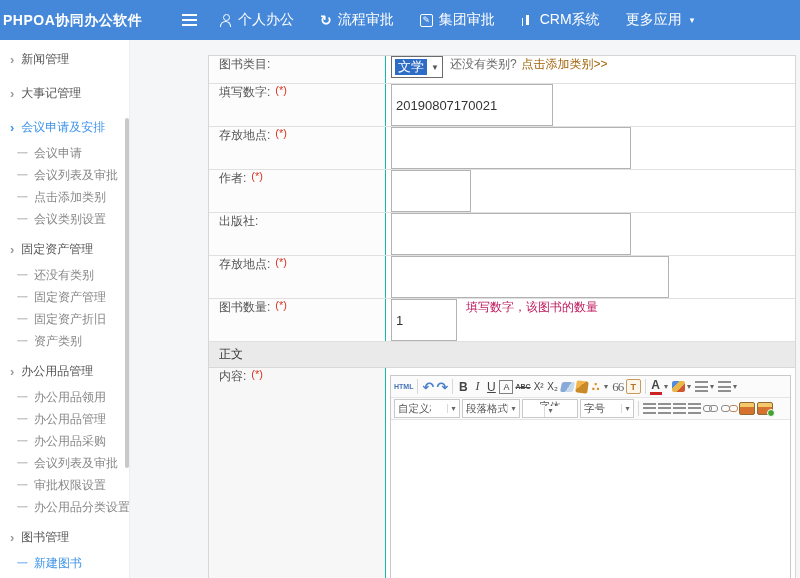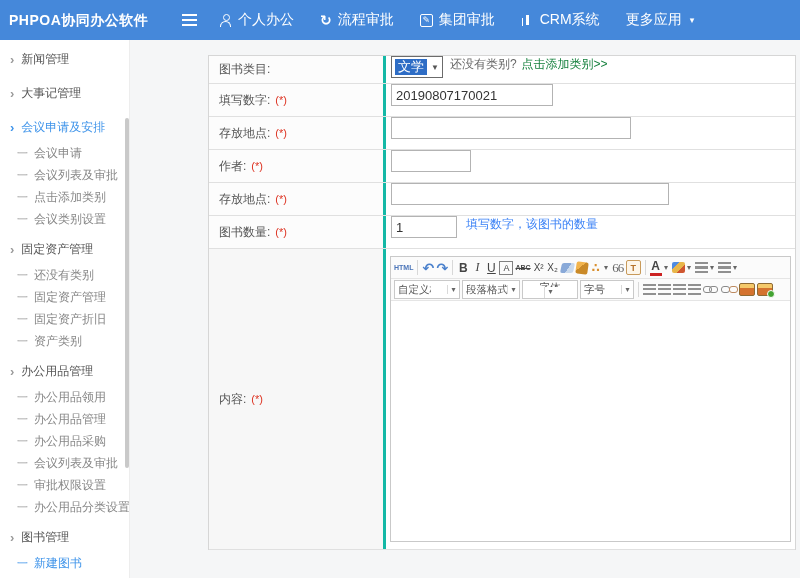--- a/index.html
+++ b/index.html
@@ -3,21 +3,21 @@
 <meta charset="utf-8">
 <style>
   html,body{margin:0;padding:0;}
   body{
     width:800px;height:578px;position:relative;overflow:hidden;
     font-family:"Liberation Sans","DejaVu Sans",sans-serif;
     background:#f5f6f7;
   }
   
   .header{position:absolute;left:0;top:0;width:800px;height:40px;background:#4588da;color:#fff;}
-  .logo{position:absolute;left:9px;top:0;line-height:40px;font-size:14px;font-weight:bold;letter-spacing:.5px;white-space:nowrap;}
+  .logo{position:absolute;left:3px;top:0;line-height:40px;font-size:14px;font-weight:bold;letter-spacing:.5px;white-space:nowrap;}
   .hamb{position:absolute;left:182px;top:14px;width:15px;height:12px;cursor:pointer;
     background:repeating-linear-gradient(#fff 0 2px,transparent 2px 5px);}
   .topnav{position:absolute;left:220px;top:0;height:40px;display:flex;align-items:center;gap:26px;}
   .nav-item{display:flex;align-items:center;gap:6px;font-size:14px;cursor:pointer;white-space:nowrap;}
   .nicon{display:inline-flex;align-items:center;justify-content:center;color:#fff;}
   .i-user{width:12px;height:13px;position:relative;}
   .i-user::before{content:"";position:absolute;left:3px;top:0;width:5px;height:5px;border:1.5px solid #fff;border-radius:50%;}
   .i-user::after{content:"";position:absolute;left:0;bottom:0;width:9px;height:5px;border:1.5px solid #fff;border-bottom:none;border-radius:6px 6px 0 0;}
   .i-flow{font-size:14px;font-weight:bold;line-height:1;}
   .i-edit{width:11px;height:11px;border:1.5px solid #fff;border-radius:2px;font-size:9px;line-height:11px;}
@@ -40,33 +40,33 @@
   .main{position:absolute;left:130px;top:40px;right:0;bottom:0;padding-top:15px;box-sizing:border-box;}
   .title-row{display:flex;align-items:center;gap:6px;margin:0 0 13px 64px;}
   .plus-icon{width:12px;height:12px;
     background:linear-gradient(#3aa33a,#3aa33a) 50% 50%/12px 4px no-repeat,
                linear-gradient(#3aa33a,#3aa33a) 50% 50%/4px 12px no-repeat;}
   .page-title{font-size:14px;font-weight:bold;color:#333;margin:0;}
   
   .ftable{margin-left:78px;width:588px;background:#fff;border:1px solid #d6d6d6;border-bottom:none;box-sizing:border-box;}
   .frow{display:flex;align-items:stretch;border-bottom:1px solid #e0e0e0;min-height:32px;}
   .frow.first{min-height:27px;}
-  .flabel{width:177px;flex:0 0 177px;display:flex;align-items:center;padding-left:10px;box-sizing:border-box;
-    font-size:12px;color:#555;background:#fcfcfc;border-right:3px solid #14b8a6;white-space:nowrap;}
+  .flabel{width:177px;flex:0 0 177px;display:flex;align-items:flex-start;padding-left:10px;box-sizing:border-box;
+    font-size:12px;color:#555;background:#fcfcfc;border-right:1px solid #14b8a6;white-space:nowrap;}
   .req{color:#dd3322;margin-left:5px;font-size:11px;}
   .fvalue{flex:1;display:flex;padding-left:5px;}
   .fvalue input{height:20px;border:1px solid #b3b3b3;background:#fff;font-size:13px;
-    font-family:"Liberation Sans","DejaVu Sans",sans-serif;color:#333;padding:0 4px;box-sizing:content-box;}
+    font-family:"Liberation Sans","DejaVu Sans",sans-serif;color:#333;padding:10px 4px;box-sizing:content-box;}
   .w160{width:152px;} .w240{width:230px;} .w80{width:70px;} .w278{width:268px;} .w66{width:56px;}
-  .hint{font-size:12px;color:#3b82f6;margin-left:9px;white-space:nowrap;}
+  .hint{font-size:12px;color:#be185d;margin-left:9px;white-space:nowrap;}
   .sel{display:inline-flex;align-items:center;border:1px solid #6b6b6b;height:20px;padding:0 3px;background:#fff;cursor:pointer;}
   .sel-text{background:#2e6dc5;color:#fff;font-size:13px;padding:0 3px;line-height:16px;}
   .sel-caret{font-size:8px;color:#555;margin-left:4px;}
   .q-text{font-size:12px;color:#666;margin-left:7px;white-space:nowrap;}
-  .add-link{font-size:12px;color:#15803d;margin-left:5px;text-decoration:none;cursor:pointer;white-space:nowrap;}
+  .add-link{font-size:12px;color:#a16207;margin-left:5px;text-decoration:none;cursor:pointer;white-space:nowrap;}
   .section-bar{height:25px;line-height:25px;background:#eaeaea;border-bottom:1px solid #d8d8d8;
     font-size:12px;color:#333;padding-left:10px;}
   .content-row{height:300px;box-shadow:inset 1px 0 0 #9cc0e4;}
   .content-row .flabel{background:#f7f7f7;}
   .editor-cell{padding:7px 4px;display:block;}
   
   .editor{border:1px solid #c9c9c9;background:#fff;height:286px;box-sizing:border-box;overflow:hidden;}
   .tb{display:flex;align-items:center;gap:2px;height:21px;padding:0 3px;background:#fbfbfb;
     border-bottom:1px solid #e5e5e5;overflow:hidden;}
   .ti{display:inline-flex;align-items:center;justify-content:center;height:18px;min-width:12px;
@@ -282,20 +282,29 @@
     <div class="frow">
       <div class="flabel">
         <span>作者:</span>
         <span class="req">(*)</span>
       </div>
       <div class="fvalue">
         <input class="w80" type="text" value="" style="">
       </div>
     </div>
 
+    <div class="frow">
+      <div class="flabel">
+        <span>出版社:</span>
+        <span class="req"></span>
+      </div>
+      <div class="fvalue">
+        <input class="w240" type="text" value="" style="">
+      </div>
+    </div>
 
     <div class="frow">
       <div class="flabel">
         <span>存放地点:</span>
         <span class="req">(*)</span>
       </div>
       <div class="fvalue">
         <input class="w278" type="text" value="" style="">
       </div>
     </div>
@@ -304,20 +313,21 @@
       <div class="flabel">
         <span>图书数量:</span>
         <span class="req">(*)</span>
       </div>
       <div class="fvalue">
         <input class="w66" type="text" value="1" style="">
         <span class="hint">填写数字，该图书的数量</span>
       </div>
     </div>
 
+    <div class="section-bar">正文</div>
 
     <div class="frow content-row">
       <div class="flabel">
         <span>内容:</span>
         <span class="req">(*)</span>
       </div>
       <div class="fvalue editor-cell">
         <div class="editor">
           <div class="tb" id="toolbar1">
               <span class="ti tb-html">HTML</span>

